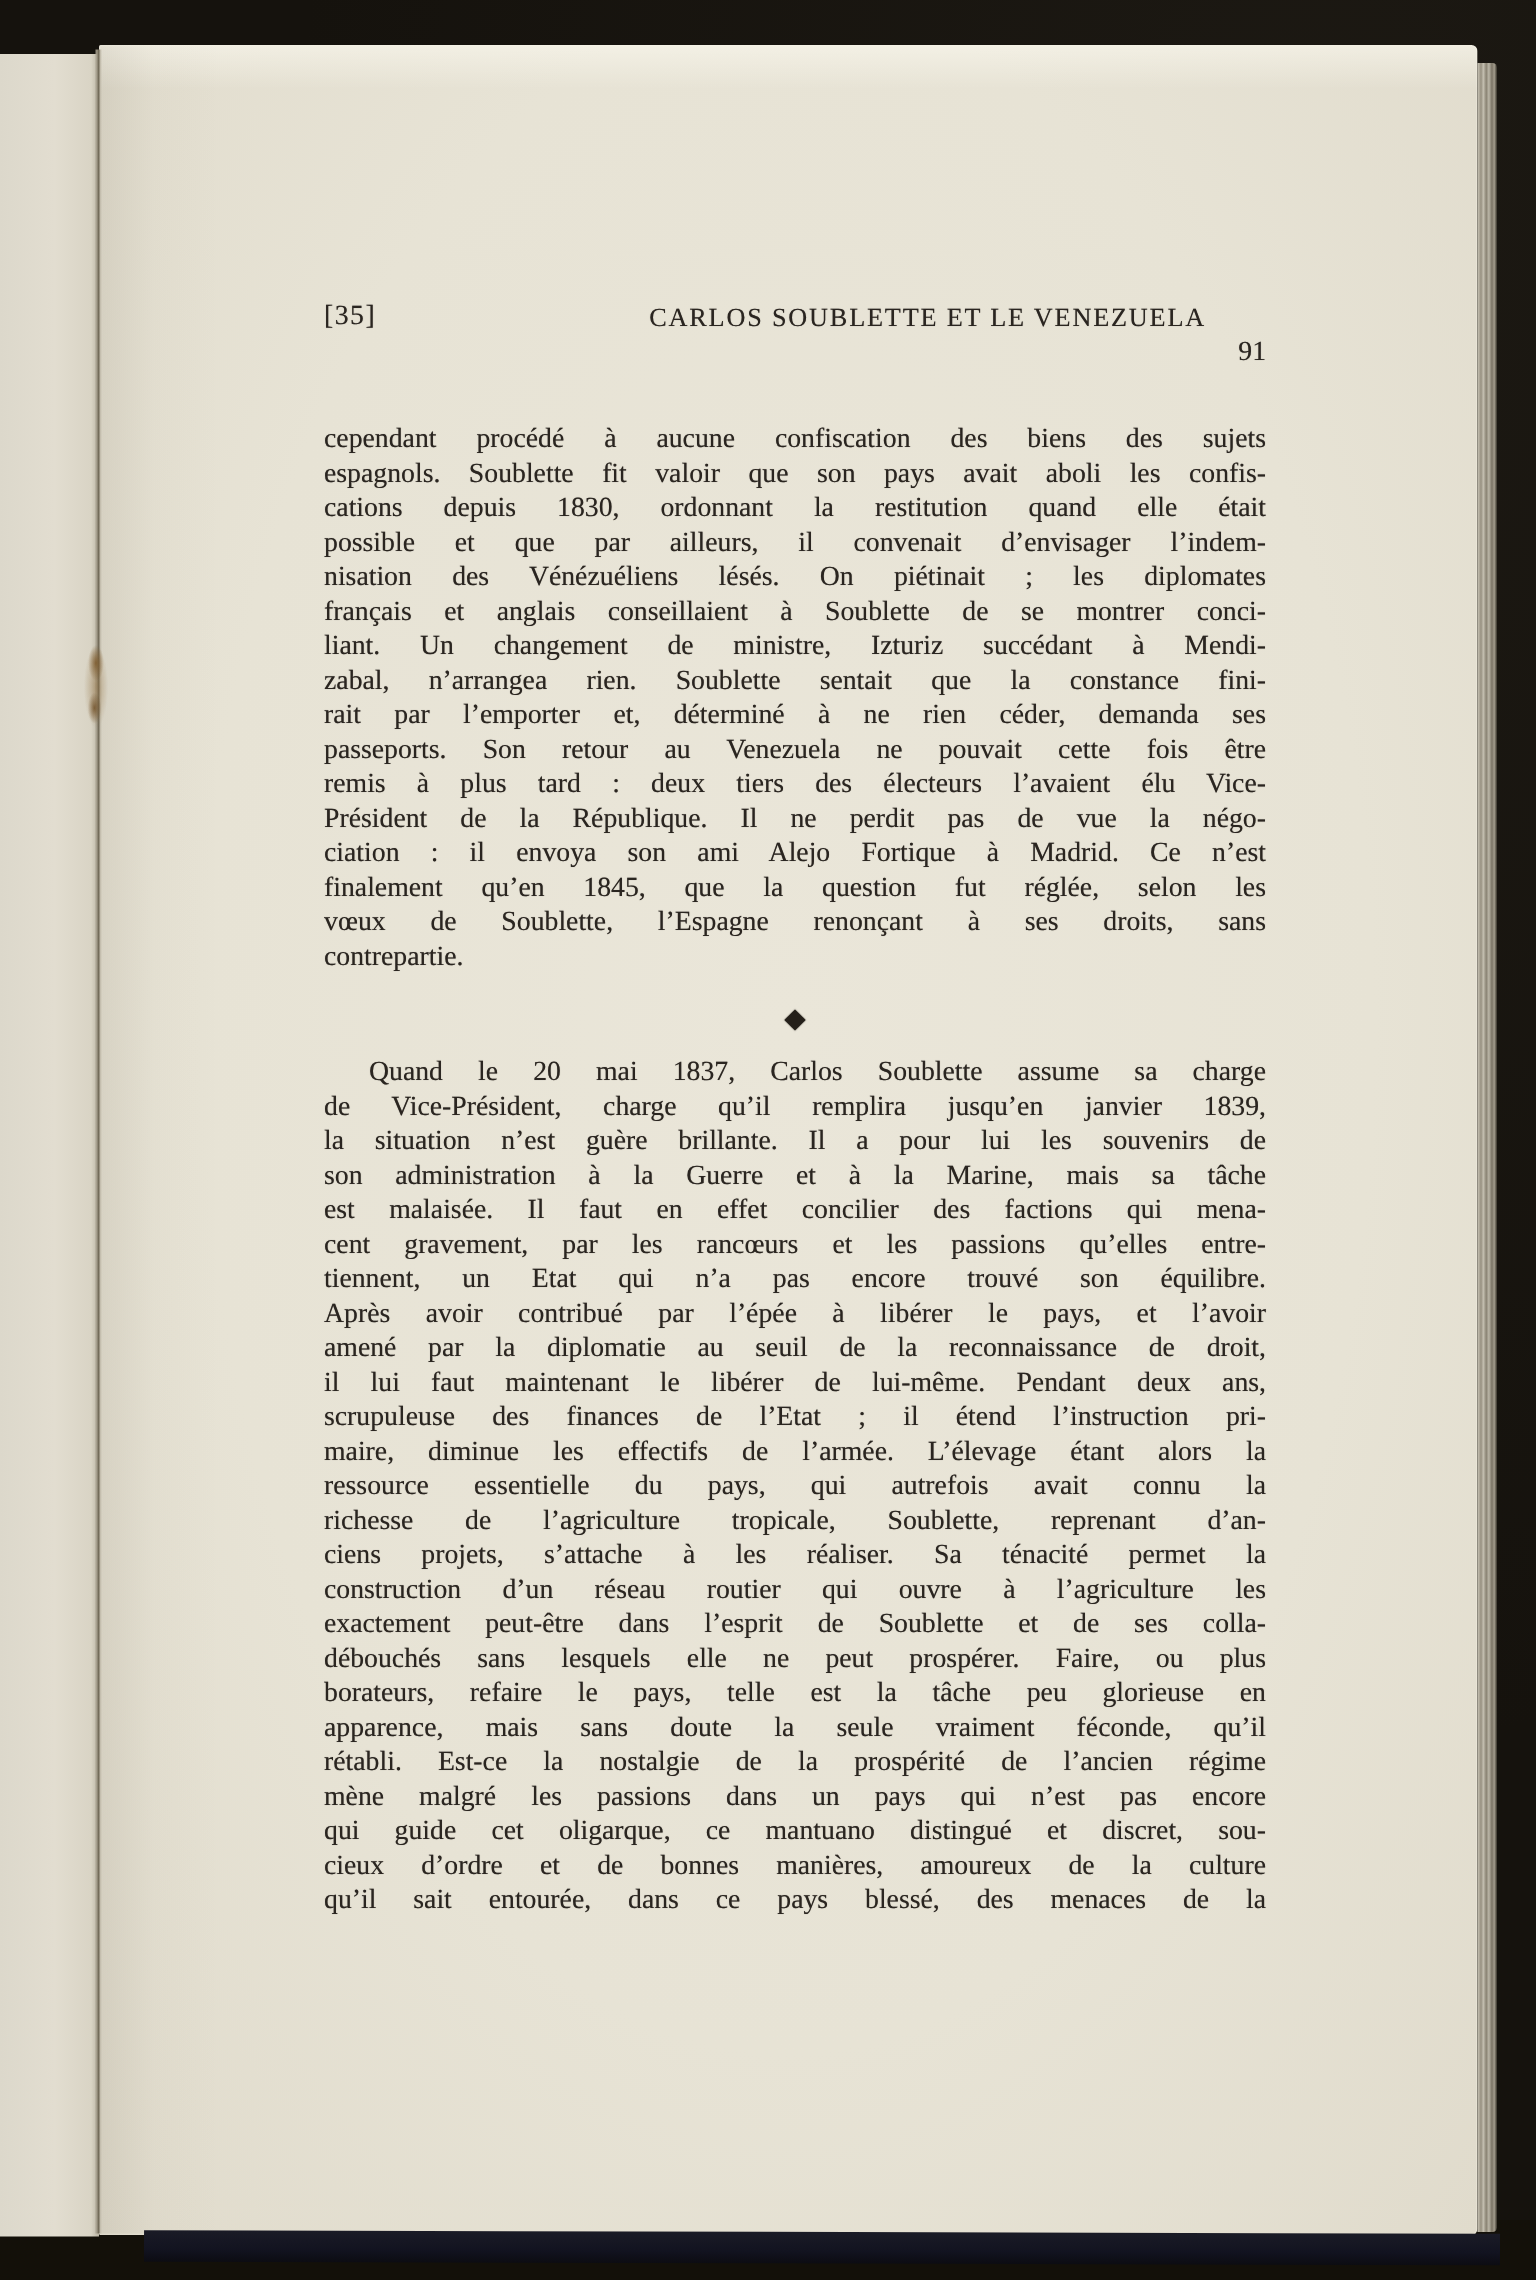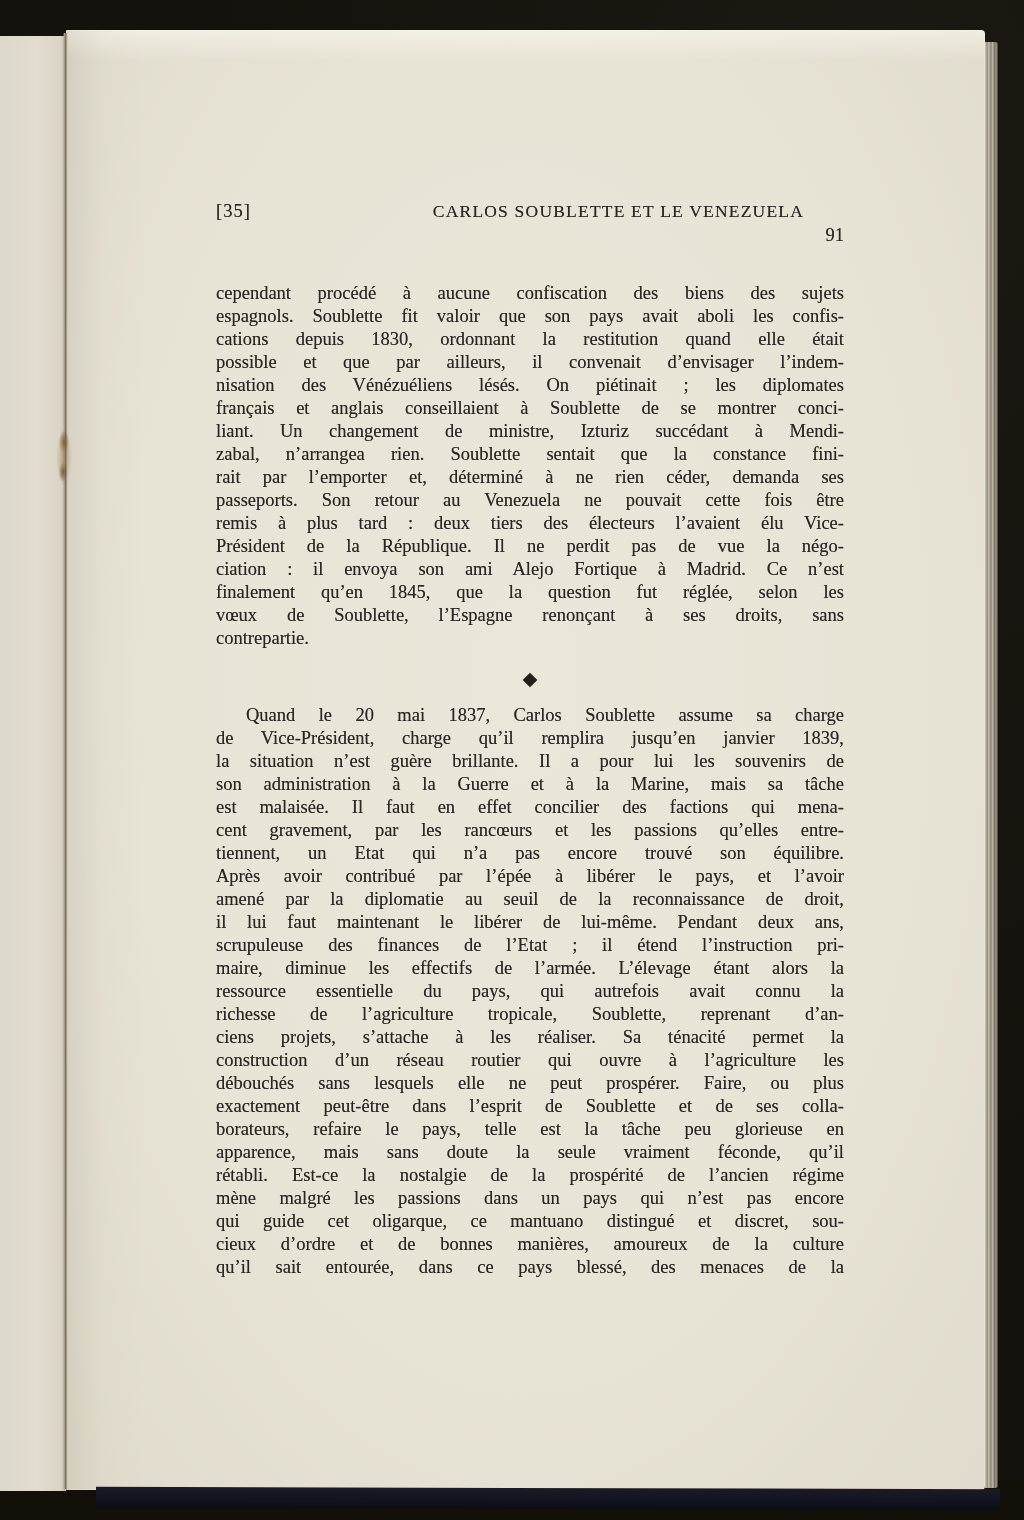--- a/index.html
+++ b/index.html
@@ -172,22 +172,22 @@
           <div class="line">tiennent, un Etat qui n’a pas encore trouvé son équilibre.</div>
           <div class="line">Après avoir contribué par l’épée à libérer le pays, et l’avoir</div>
           <div class="line">amené par la diplomatie au seuil de la reconnaissance de droit,</div>
           <div class="line">il lui faut maintenant le libérer de lui-même. Pendant deux ans,</div>
           <div class="line">scrupuleuse des finances de l’Etat ; il étend l’instruction pri-</div>
           <div class="line">maire, diminue les effectifs de l’armée. L’élevage étant alors la</div>
           <div class="line">ressource essentielle du pays, qui autrefois avait connu la</div>
           <div class="line">richesse de l’agriculture tropicale, Soublette, reprenant d’an-</div>
           <div class="line">ciens projets, s’attache à les réaliser. Sa ténacité permet la</div>
           <div class="line">construction d’un réseau routier qui ouvre à l’agriculture les</div>
+          <div class="line">exactement peut-être dans l’esprit de Soublette et de ses colla-</div>
           <div class="line">débouchés sans lesquels elle ne peut prospérer. Faire, ou plus</div>
-          <div class="line">exactement peut-être dans l’esprit de Soublette et de ses colla-</div>
           <div class="line">borateurs, refaire le pays, telle est la tâche peu glorieuse en</div>
           <div class="line">apparence, mais sans doute la seule vraiment féconde, qu’il</div>
           <div class="line">rétabli. Est-ce la nostalgie de la prospérité de l’ancien régime</div>
           <div class="line">mène malgré les passions dans un pays qui n’est pas encore</div>
           <div class="line">qui guide cet oligarque, ce mantuano distingué et discret, sou-</div>
           <div class="line">cieux d’ordre et de bonnes manières, amoureux de la culture</div>
           <div class="line">qu’il sait entourée, dans ce pays blessé, des menaces de la</div>
         </div>
 
     </div>

